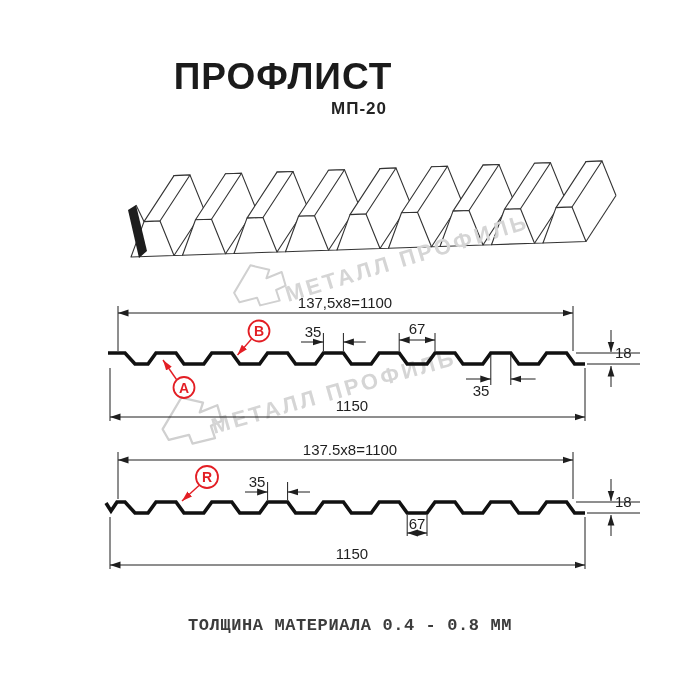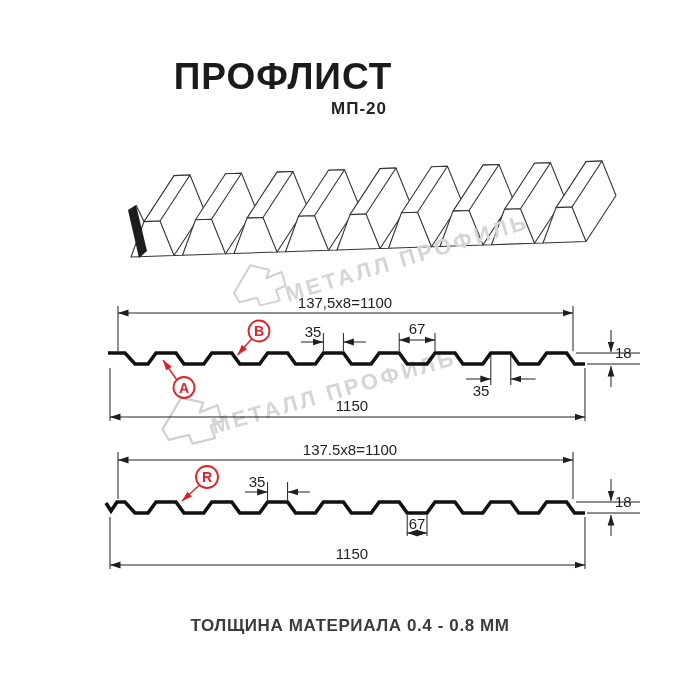--- a/index.html
+++ b/index.html
@@ -3,21 +3,21 @@
 <meta charset="utf-8">
 <style>
   html,body{margin:0;padding:0;background:#fff;}
   .page{position:relative;width:700px;height:700px;background:#ffffff;overflow:hidden;
         font-family:"Liberation Sans", sans-serif;}
   .title{position:absolute;left:0;top:56px;width:566px;text-align:center;
          font-size:37px;font-weight:bold;letter-spacing:1px;color:#1b1b1b;}
   .subtitle{position:absolute;left:9px;top:99px;width:700px;text-align:center;
          font-size:17px;font-weight:bold;letter-spacing:1px;color:#242424;}
   .footer{position:absolute;left:0;top:616px;width:700px;text-align:center;
-         font-size:17px;font-weight:bold;letter-spacing:0.6px;color:#3c3c3c;}
+         font-size:17px;font-weight:bold;letter-spacing:0.6px;color:#3c3c3c;font-family:Liberation Mono, monospace;}
   svg{position:absolute;left:0;top:0;}
   .thin{stroke:#1f1f1f;stroke-width:1;fill:none;}
   .sheet{stroke:#111;stroke-width:3.6;fill:none;stroke-linejoin:miter;}
   .dimtxt{font-family:"Liberation Sans",sans-serif;font-size:15px;fill:#1f1f1f;text-anchor:middle;}
   .dimtxt.start{text-anchor:start;}
   .red{stroke:#e31e24;fill:none;stroke-width:1.8;}
   .redline{stroke:#e31e24;stroke-width:1.4;fill:none;}
   .redtxt{font-family:"Liberation Sans",sans-serif;font-size:14px;font-weight:bold;
           fill:#e31e24;text-anchor:middle;}
   .wmtxt{font-family:"Liberation Sans",sans-serif;font-size:22px;font-weight:bold;

